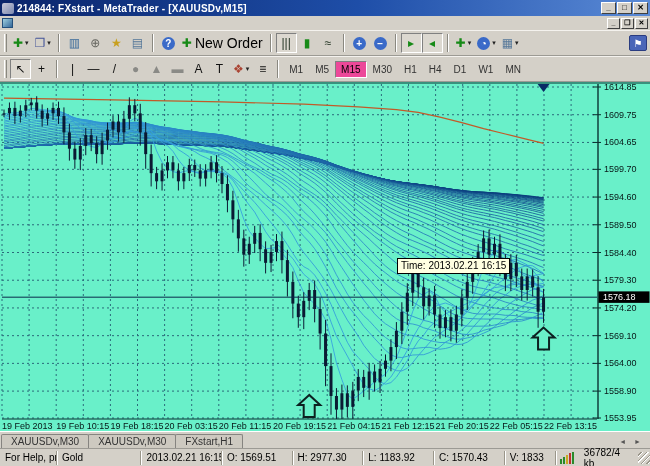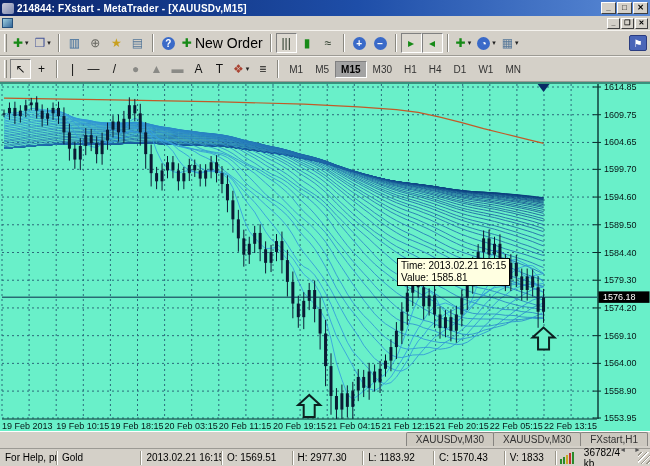--- a/index.html
+++ b/index.html
@@ -32,33 +32,33 @@
     border: 1px solid transparent; padding: 0 2px; background: transparent; cursor: default; }
   .tbtn.active { border-color: #808080 #ffffff #ffffff #808080; background: #dcd8d0; }
   .tbtn .glyph { font-size: 12px; line-height: 12px; }
   .tbtn .tlabel { font-size: 14px; margin-left: 3px; color: #000; }
   .tbtn .dd { font-size: 7px; margin-left: 2px; color: #222; }
   .circle-blue { display: inline-block; width: 13px; height: 13px; border-radius: 50%; background: #3a6ac8;
     color: #fff; font-size: 10px; line-height: 13px; text-align: center; font-weight: bold; }
   .tsep { width: 2px; height: 18px; border-left: 1px solid #8a8880; border-right: 1px solid #fff; margin: 0 4px; }
   .tf-btn { height: 17px; padding: 0 5px; font-size: 10px; color: #333; border: 1px solid transparent;
     display: inline-flex; align-items: center; }
-  .tf-btn.active { border-color: #808080 #ffffff #ffffff #808080; background: #a3a3a3; color: #000; font-weight: bold; }
+  .tf-btn.active { border-color: #808080 #ffffff #ffffff #808080; background: #ec4899; color: #000; }
   .toolbar .right { margin-left: auto; }
   .community { width: 18px; height: 16px; background: #4a66b8; border: 1px solid #2a3c80; border-radius: 2px;
     color: #fff; font-size: 10px; line-height: 15px; text-align: center; }
 
   
   .chart-wrap { position: relative; width: 650px; height: 349px; background: #69f0c9; }
   .tooltip { position: absolute; left: 397px; top: 176px; background: #ffffe1; border: 1px solid #000;
     font-size: 10px; line-height: 1.18; padding: 1px 3px; color: #000; white-space: nowrap; z-index: 6; }
 
   
   .tabbar { height: 17px; background: #d4d0c8; display: flex; align-items: flex-end;
-    border-top: 1px solid #fff; padding: 0 2px; font-size: 10px; flex-direction: column; }
+    border-top: 1px solid #fff; padding: 0 2px; font-size: 10px; }
   .tab { height: 14px; padding: 0 9px; margin-left: -1px; display: flex; align-items: center;
     border: 1px solid #868480; border-bottom: none; border-radius: 2px 2px 0 0; background: #cdc9c0; color: #333; white-space: nowrap; }
   .tab.active { height: 17px; background: #ffffff; color: #000; z-index: 2; }
   .tab-arrows { margin-left: auto; font-size: 7px; color: #555; letter-spacing: 3px; padding: 0 4px 3px 0; }
 
   
   .statusbar { height: 18px; background: #d4d0c8; border-top: 1px solid #9c9a94; display: flex; align-items: center; font-size: 10px; color: #000; }
   .scell { height: 14px; display: flex; align-items: center; padding: 0 5px; white-space: nowrap; overflow: hidden;
     border-right: 1px solid #9a968a; box-shadow: 1px 0 0 #fff; }
   .scell:first-child { border-left: none; }
@@ -556,21 +556,20 @@
       <text x="327.20000000000005" y="347" font-size="9" fill="#071717" font-family="Liberation Sans, sans-serif">21 Feb 04:15</text>
       <text x="381.40000000000003" y="347" font-size="9" fill="#071717" font-family="Liberation Sans, sans-serif">21 Feb 12:15</text>
       <text x="435.6" y="347" font-size="9" fill="#071717" font-family="Liberation Sans, sans-serif">21 Feb 20:15</text>
       <text x="489.8" y="347" font-size="9" fill="#071717" font-family="Liberation Sans, sans-serif">22 Feb 05:15</text>
       <text x="544" y="347" font-size="9" fill="#071717" font-family="Liberation Sans, sans-serif">22 Feb 13:15</text>
       <rect x="598.5" y="209.37684729064003" width="51" height="11.5" fill="#000000"></rect>
       <text x="603" y="218.17684729064004" font-size="9" fill="#ffffff" font-family="Liberation Sans, sans-serif">1576.18</text>
     </svg>
   <div class="tooltip">
     <div>Time: 2013.02.21 16:15</div>
-    <div>Value: 1585.81</div>
   </div>
 </div>
 
 <div class="tabbar">
   <span id="tab-items" style="display:flex;align-items:flex-end;">
       <span class="tab">XAUUSDv,M30</span>
       <span class="tab">XAUUSDv,M30</span>
       <span class="tab">FXstart,H1</span>
     </span>
   <span class="tab-arrows">◄ ►</span>

